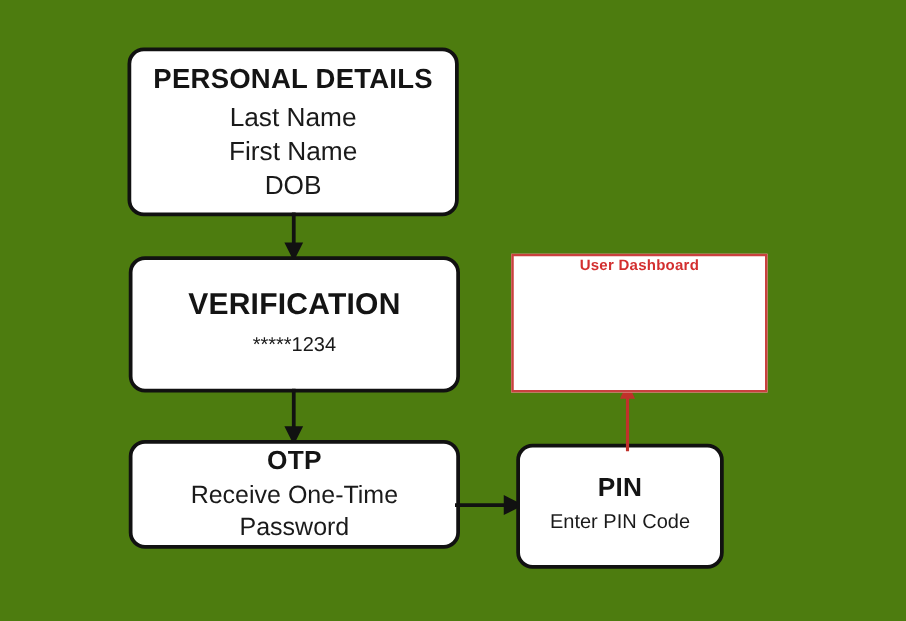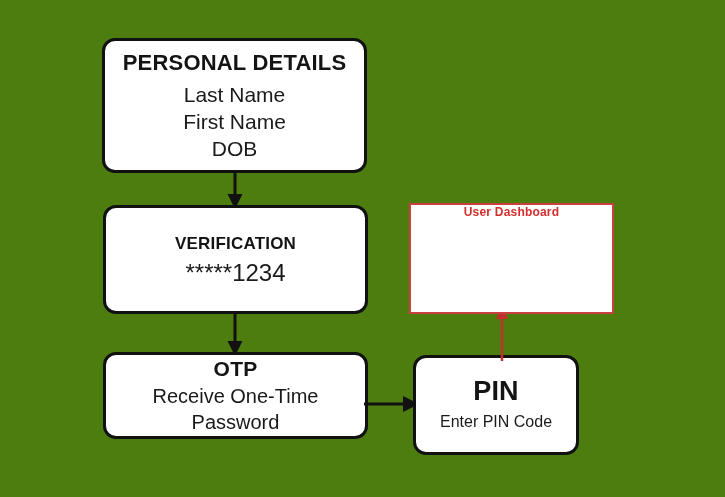--- a/index.html
+++ b/index.html
@@ -41,33 +41,33 @@
   
   #node-personal-details {
     left: 102px; top: 38px; width: 265px; height: 135px;
   }
   #node-personal-details .node-title { font-size: 22px; margin-bottom: 5px; }
   #node-personal-details .node-line  { font-size: 21px; line-height: 27px; }
 
   #node-verification {
     left: 103px; top: 205px; width: 265px; height: 109px;
   }
-  #node-verification .node-title { font-size: 17px; margin-bottom: 5px; }
-  #node-verification .node-line  { font-size: 24px; line-height: 27px; }
+  #node-verification .node-title { font-size: 24px; margin-bottom: 5px; }
+  #node-verification .node-line  { font-size: 16px; line-height: 27px; }
 
   #node-otp {
     left: 103px; top: 352px; width: 265px; height: 87px;
   }
   #node-otp .node-title { font-size: 21px; margin-bottom: 2px; }
   #node-otp .node-line  { font-size: 20px; line-height: 26px; }
 
   #node-pin {
     left: 413px; top: 355px; width: 166px; height: 100px;
   }
-  #node-pin .node-title { font-size: 27px; margin-bottom: 2px; }
+  #node-pin .node-title { font-size: 21px; margin-bottom: 2px; }
   #node-pin .node-line  { font-size: 16px; line-height: 26px; }
 
   
   #node-user-dashboard {
     position: absolute;
     left: 409px; top: 203px; width: 205px; height: 111px;
     box-sizing: border-box;
     background: #ffffff;
     border: 2px solid #c9403f;
     border-radius: 0;

